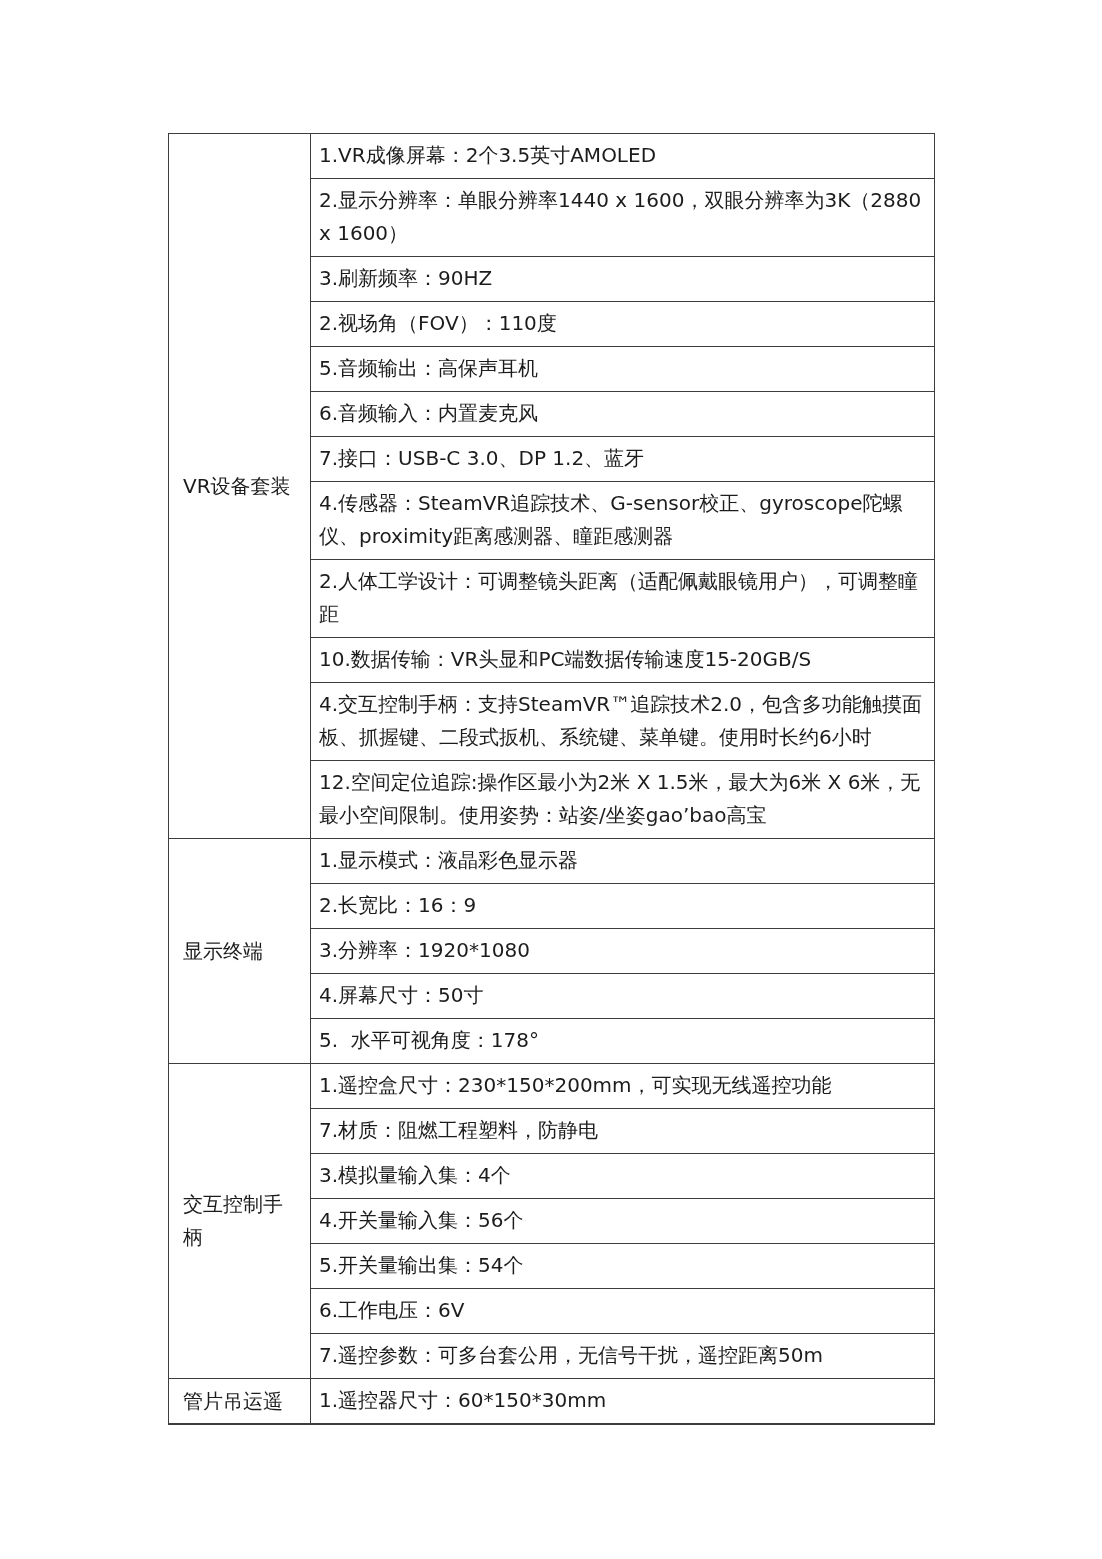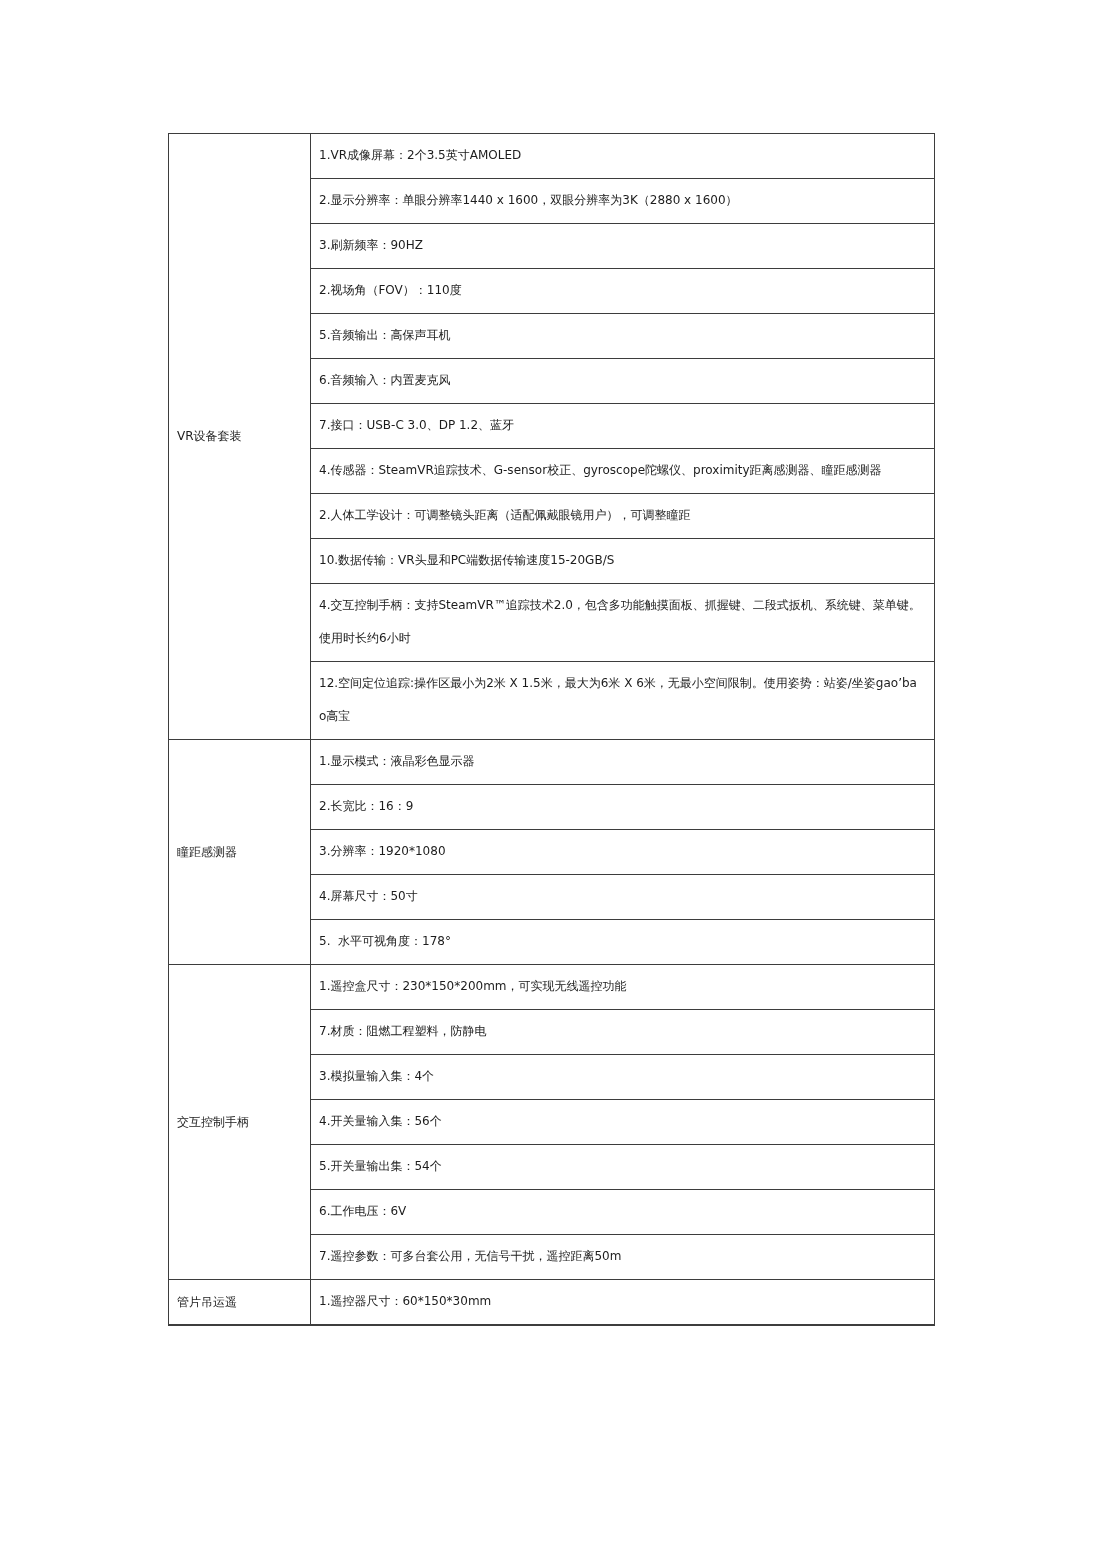--- a/index.html
+++ b/index.html
@@ -14,29 +14,29 @@
     border-collapse: collapse;
     table-layout: fixed;
     width: 766px;
     border: 1.5px solid #3d3d3d;
     border-bottom-width: 2.5px;
   }
   col.col-cat  { width: 142px; }
   col.col-spec { width: 624px; }
   td {
     border: 1.5px solid #3d3d3d;
-    font-size: 12px;
+    font-size: 20px;
     line-height: 33px;
     color: #1c1c1c;
     vertical-align: top;
     overflow: hidden;
   }
   td.cat-cell {
     vertical-align: middle;
-    padding: 4px 16px 4px 8px;
+    padding: 4px 16px 4px 14px;
     white-space: normal;
     word-break: break-all;
   }
   td.spec-cell {
     padding: 5px 10px 6px 8px;
     white-space: pre-wrap;
     word-break: break-all;
   }
   tr.last-row td { border-bottom-width: 2.5px; }
 </style>
@@ -84,21 +84,21 @@
             <td class="spec-cell">10.数据传输：VR头显和PC端数据传输速度15-20GB/S</td>
           </tr>
         <tr>
             <td class="spec-cell">4.交互控制手柄：支持SteamVR™追踪技术2.0，包含多功能触摸面板、抓握键、二段式扳机、系统键、菜单键。使用时长约6小时</td>
           </tr>
         <tr>
             <td class="spec-cell">12.空间定位追踪:操作区最小为2米 X 1.5米，最大为6米 X 6米，无最小空间限制。使用姿势：站姿/坐姿gao’bao高宝</td>
           </tr>
 
         <tr>
-          <td class="cat-cell" rowspan="5">瞳距感测器</td>
+          <td class="cat-cell" rowspan="5">显示终端</td>
           <td class="spec-cell">1.显示模式：液晶彩色显示器</td>
         </tr>
         <tr>
             <td class="spec-cell">2.长宽比：16：9</td>
           </tr>
         <tr>
             <td class="spec-cell">3.分辨率：1920*1080</td>
           </tr>
         <tr>
             <td class="spec-cell">4.屏幕尺寸：50寸</td>

